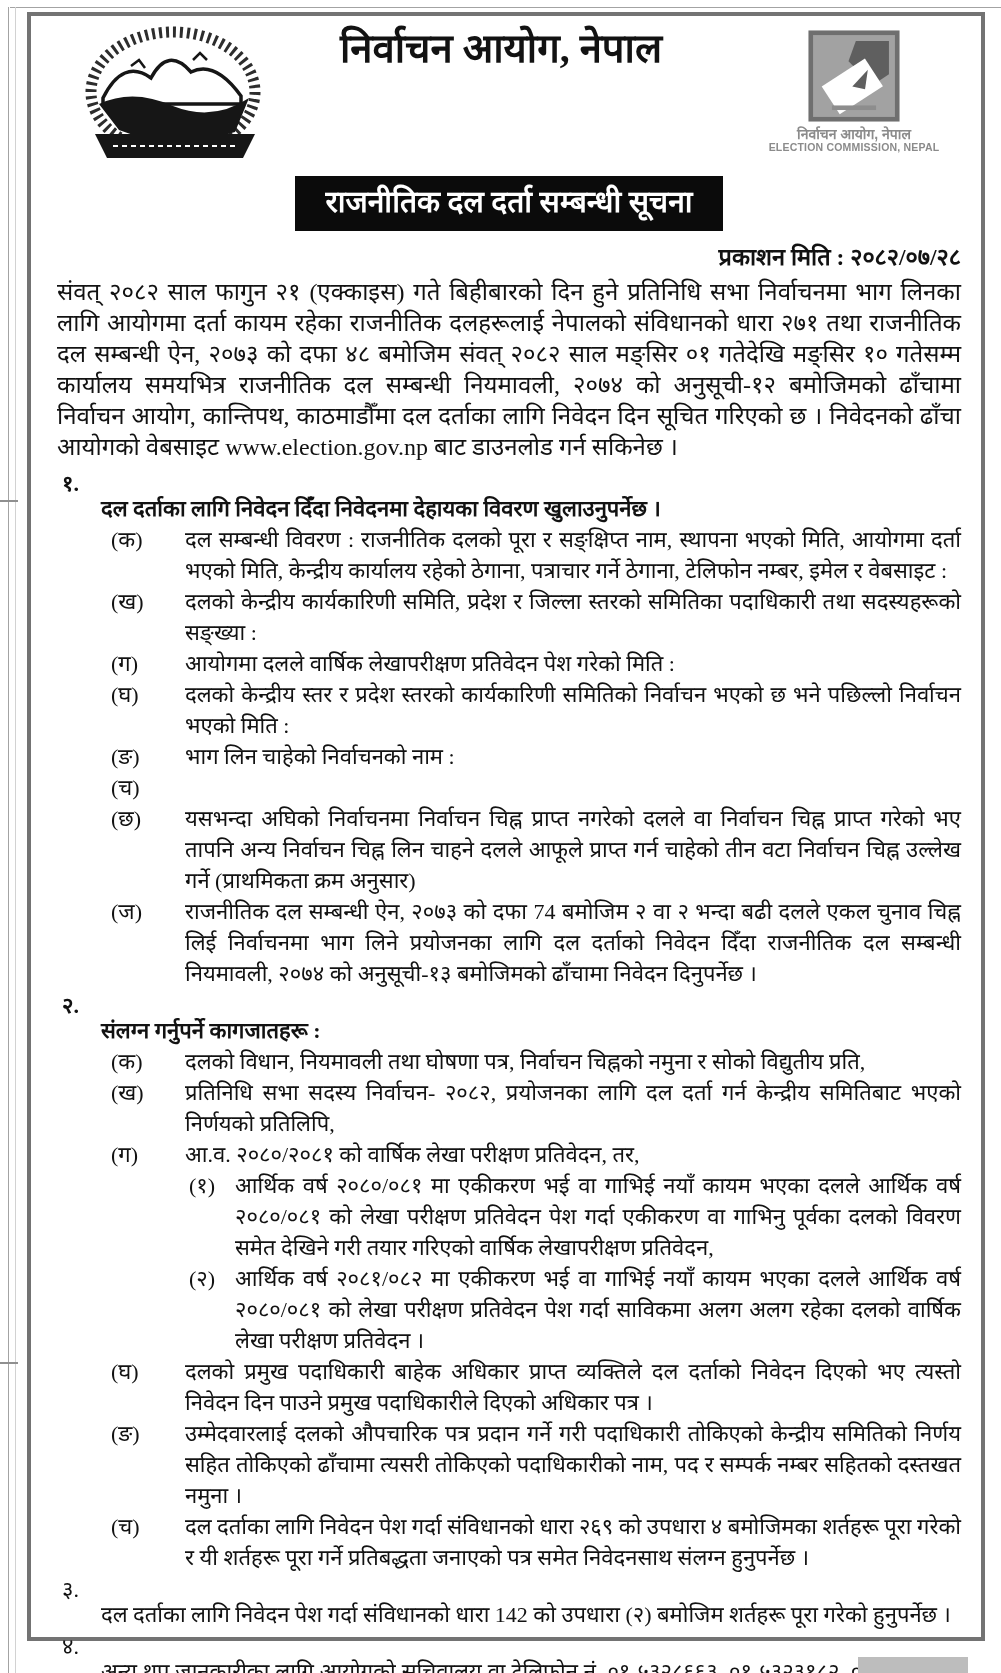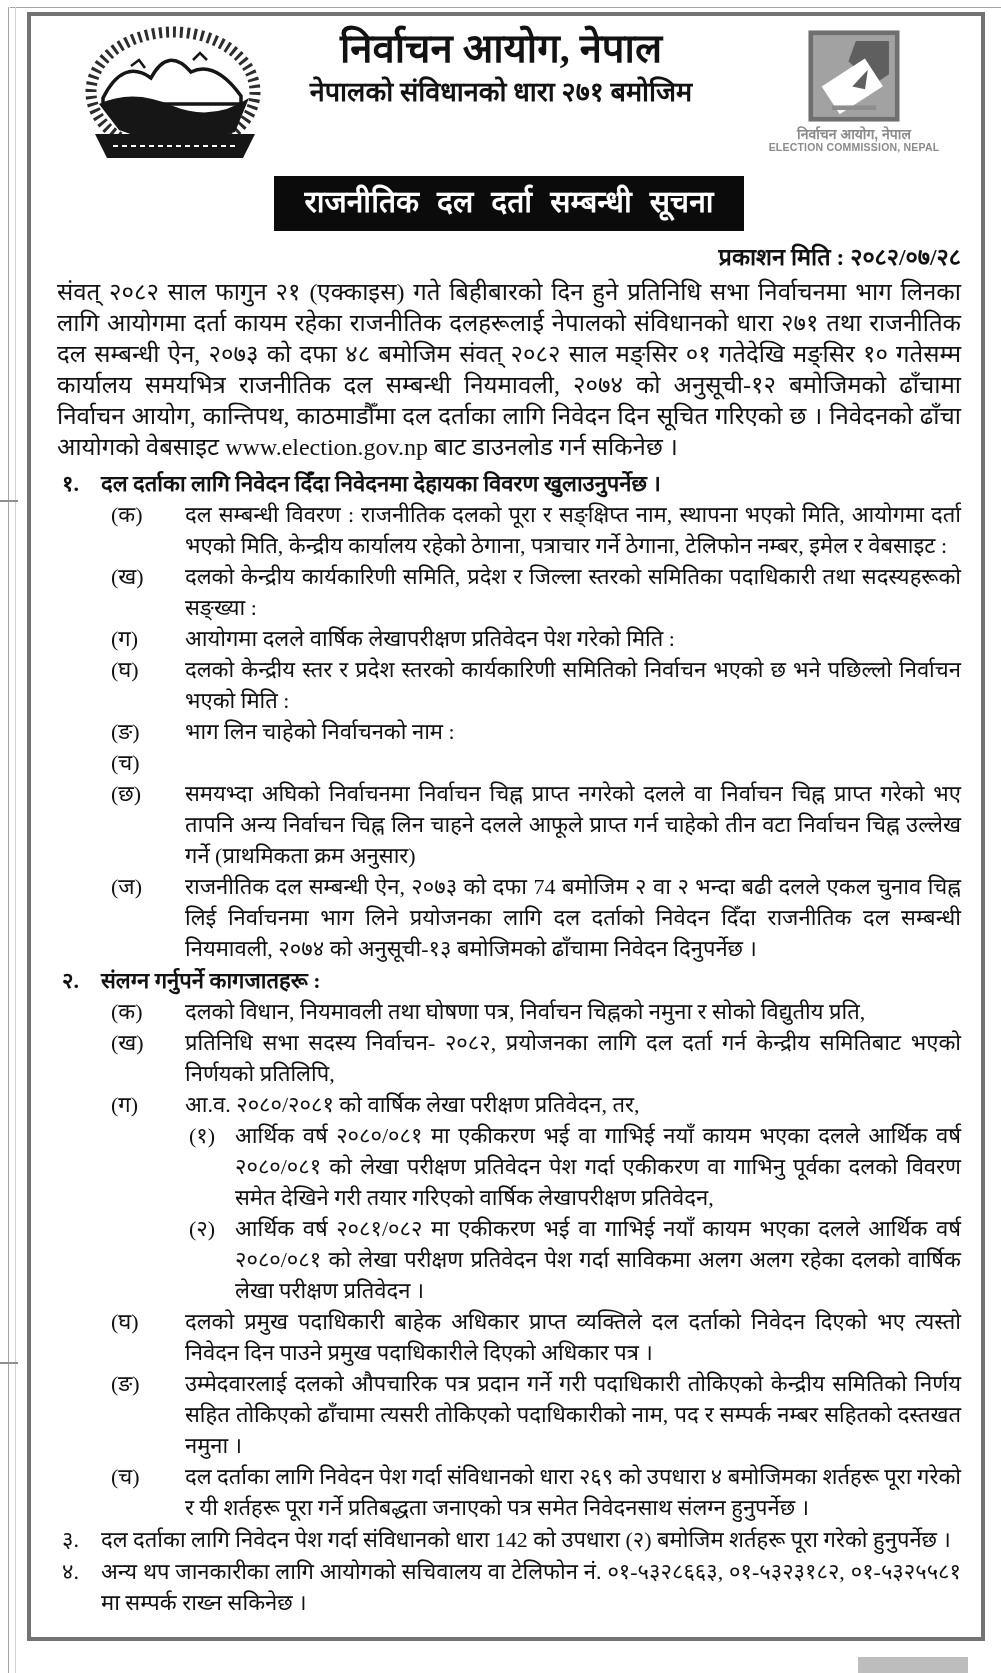--- a/index.html
+++ b/index.html
@@ -28,32 +28,32 @@
   .htext{margin:0 228px 0 212px;text-align:center;}
   .org-title{font-size:40px;font-weight:bold;line-height:1.15;margin-top:2px;}
   .sub{font-size:27px;font-weight:bold;line-height:1.25;margin-top:4px;}
   .ec-block{position:absolute;right:-6px;top:4px;width:226px;text-align:center;}
   .ec-logo{width:96px;height:92px;margin:0 auto;display:block;}
   .ec-caption{color:#8b8b8b;font-weight:bold;line-height:1.05;margin-top:5px;
     font-family:"Liberation Sans","DejaVu Sans",sans-serif;}
   .ec-caption .np{font-size:14px;}
   .ec-caption .en{font-size:10.5px;letter-spacing:.2px;text-align:center;}
 
-  .banner{text-align:center;margin-top:4px;font-family:Liberation Mono, monospace;}
+  .banner{text-align:center;margin-top:4px;}
   .banner span{display:inline-block;background:#0b0b0b;color:#ffffff;
     font-weight:bold;font-size:30px;padding:4px 30px 10px;}
   .pub-date{text-align:right;font-weight:bold;font-size:23.5px;margin:9px 0 5px;}
 
   .intro{font-size:24px;line-height:31px;text-align:justify;margin:2px 0 5px;}
 
   .section{margin-top:1px;}
   .sec-head{display:flex;font-size:22px;line-height:31px;}
   .sec-head.bold{font-weight:bold;}
   .sec-num{flex:none;width:44px;padding-left:5px;box-sizing:border-box;}
-  .sec-title{flex:1;text-align:justify;}
+  .sec-title{flex:1;text-align:justify;margin-top:25px;}
   .item{display:flex;font-size:22px;line-height:31px;}
   .item-label{flex:none;margin-left:54px;width:74px;box-sizing:border-box;}
   .item-body{flex:1;text-align:justify;}
   .subitem{display:flex;}
   .subitem .slabel{flex:none;margin-left:4px;width:46px;}
   .subitem .sbody{flex:1;text-align:justify;}
 </style>
 </head>
 <body>
 
@@ -72,21 +72,20 @@
         <ellipse cx="100" cy="66" rx="70" ry="50" fill="#ffffff" stroke="none"></ellipse>
         <path d="M30 72 Q50 32 78 52 Q95 20 118 46 Q142 34 168 70 L168 78 L30 78 Z" fill="none" stroke="#161616" stroke-width="3.5"></path>
         <path d="M26 78 Q60 62 100 80 Q140 96 176 72 L162 106 Q100 126 46 104 Z" fill="#161616"></path>
         <path d="M58 40 l8 -6 l6 8 M120 34 l7 -7 l7 7" stroke="#161616" stroke-width="2.5" fill="none"></path>
         <path d="M22 108 L182 108 L170 132 L34 132 Z" fill="#161616"></path>
         <path d="M40 120 h124" stroke="#ffffff" stroke-width="2" stroke-dasharray="5 4"></path>
       </svg>
     </div>
     <div class="htext">
       <div class="org-title">निर्वाचन आयोग, नेपाल</div>
-      <div class="sub">नेपालको संविधानको धारा २७१ बमोजिम</div>
     </div>
     <div class="ec-block">
       <svg class="ec-logo" viewBox="0 0 100 100" aria-hidden="true">
         <rect x="3" y="3" width="94" height="94" fill="#a2a2a2" stroke="#6f6f6f" stroke-width="5"></rect>
         <path d="M52 12 L88 12 L88 48 L70 60 L44 34 Z" fill="#5f5f5f"></path>
         <g transform="rotate(-33 46 58)">
           <rect x="18" y="44" width="56" height="36" fill="#ffffff"></rect>
           <path d="M46 62 l10 10 l14 -16" fill="#5f5f5f"></path>
         </g>
         <rect x="26" y="82" width="48" height="5" fill="#8d8d8d"></rect>
@@ -141,21 +140,21 @@
           <div class="item-body">
             <div class="item-text-inner">भाग लिन चाहेको निर्वाचनको नाम :</div>
           </div>
         </div>
         <div class="item">
           <div class="item-label">(च)</div>
         </div>
         <div class="item">
           <div class="item-label">(छ)</div>
           <div class="item-body">
-            <div class="item-text-inner">समयभ्दा अघिको निर्वाचनमा निर्वाचन चिह्न प्राप्त नगरेको दलले वा निर्वाचन चिह्न प्राप्त गरेको भए तापनि अन्य निर्वाचन चिह्न लिन चाहने दलले आफूले प्राप्त गर्न चाहेको तीन वटा निर्वाचन चिह्न उल्लेख गर्ने (प्राथमिकता क्रम अनुसार)</div>
+            <div class="item-text-inner">यसभन्दा अघिको निर्वाचनमा निर्वाचन चिह्न प्राप्त नगरेको दलले वा निर्वाचन चिह्न प्राप्त गरेको भए तापनि अन्य निर्वाचन चिह्न लिन चाहने दलले आफूले प्राप्त गर्न चाहेको तीन वटा निर्वाचन चिह्न उल्लेख गर्ने (प्राथमिकता क्रम अनुसार)</div>
           </div>
         </div>
         <div class="item">
           <div class="item-label">(ज)</div>
           <div class="item-body">
             <div class="item-text-inner">राजनीतिक दल सम्बन्धी ऐन, २०७३ को दफा 74 बमोजिम २ वा २ भन्दा बढी दलले एकल चुनाव चिह्न लिई निर्वाचनमा भाग लिने प्रयोजनका लागि दल दर्ताको निवेदन दिँदा राजनीतिक दल सम्बन्धी नियमावली, २०७४ को अनुसूची-१३ बमोजिमको ढाँचामा  निवेदन दिनुपर्नेछ ।</div>
           </div>
         </div>
       </div>
       <div class="section">

